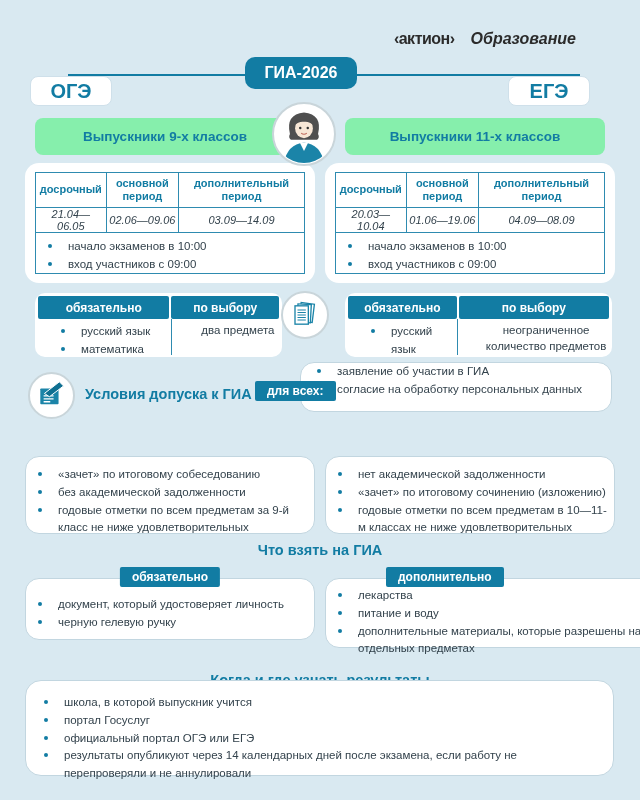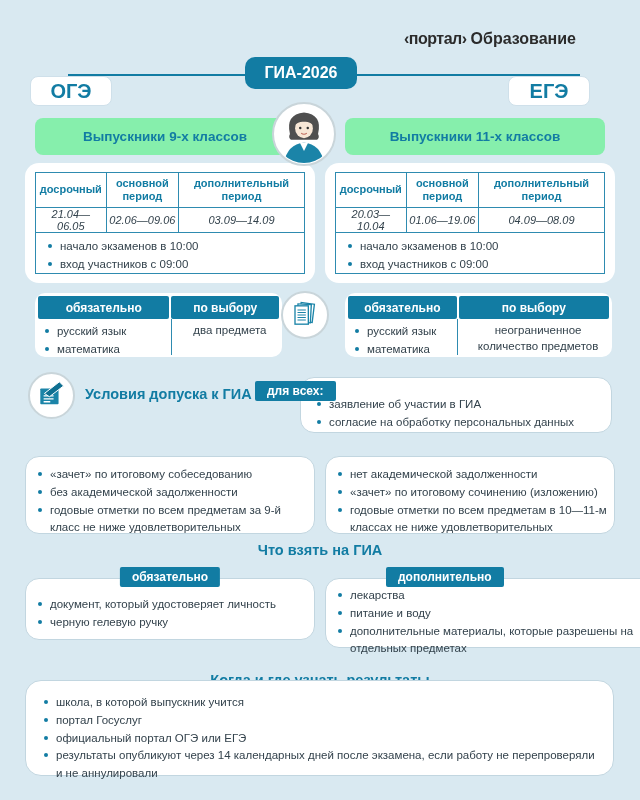--- a/index.html
+++ b/index.html
@@ -12,21 +12,21 @@
     --circle-border:#c9d5da;
   }
   *{margin:0;padding:0;box-sizing:border-box;}
   html,body{background:var(--bg);}
   body{font-family:"Liberation Sans","DejaVu Sans",sans-serif;}
   .page{position:relative;width:640px;height:800px;background:var(--bg);overflow:hidden;}
 
   
   .logo{position:absolute;top:30px;right:64px;font-size:16px;color:#2b2b2b;white-space:nowrap;}
   .logo .b{font-weight:bold;letter-spacing:-.5px;}
-  .logo .i{font-weight:600;margin-left:4px;}
+  .logo .i{font-style:italic;font-weight:600;margin-left:16px;}
 
   
   .band-line{position:absolute;left:68px;right:60px;top:74px;height:2px;background:var(--accent);}
   .exam-box{position:absolute;top:76px;width:82px;height:30px;background:#fff;border:1px solid #cfe0ea;
     border-radius:8px;display:flex;align-items:center;justify-content:center;color:var(--accent);
     font-weight:bold;font-size:20px;z-index:2;}
   .exam-left{left:30px;}
   .exam-right{left:508px;}
   .gia-btn{position:absolute;left:301px;top:57px;transform:translateX(-50%);height:32px;min-width:112px;
     background:var(--accent);color:#fff;border:none;border-radius:10px;font-weight:bold;font-size:16px;
@@ -53,43 +53,43 @@
   .srow{display:flex;border-bottom:1px solid var(--tb);align-items:flex-end;}
   .scell{display:flex;align-items:center;justify-content:center;text-align:center;padding:2px;}
   .scell + .scell{border-left:1px solid var(--tb);}
   .c1{width:26%;} .c2{width:27%;} .c3{width:47%;}
   .shead .scell{height:34px;color:var(--accent);font-weight:bold;font-size:11px;line-height:1.2;}
   .sdates .scell{height:24px;font-size:11px;color:var(--text);font-style:italic;}
   .snotes{padding:5px 4px 4px 12px;}
 
   
   ul.blist{list-style:none;}
-  ul.blist li{display:flex;gap:8px;font-size:11.5px;color:var(--text);line-height:1.55;}
+  ul.blist li{display:flex;gap:16px;font-size:11.5px;color:var(--text);line-height:1.55;}
   .dot{width:4px;height:4px;border-radius:50%;background:var(--accent);margin-top:6px;flex:none;}
 
   
   .subj-card{position:absolute;top:293px;height:64px;background:#fff;border-radius:10px;}
   .subj-left{left:35px;width:247px;}
   .subj-right{left:345px;width:267px;}
   .subj-head{display:flex;gap:2px;padding:3px 3px 0;}
   .subj-cell{background:var(--accent);color:#fff;font-weight:bold;font-size:12px;height:23px;
     display:flex;align-items:center;justify-content:center;border-radius:2px;}
   .subj-body{display:flex;height:36px;}
   .subj-left .w1{width:55%;} .subj-left .w2{width:45%;}
   .subj-right .w1{width:42%;} .subj-right .w2{width:58%;}
-  .subj-body .col{padding:4px 4px 0 10px;}
+  .subj-body .col{padding:4px 4px 0 26px;}
   .subj-body .col + .col{border-left:1px solid var(--tb);}
   .choice-txt{font-size:11.5px;color:var(--text);text-align:center;padding-top:5px;line-height:1.35;}
 
   
   .cond-title{position:absolute;left:85px;top:386px;color:var(--accent);font-weight:bold;font-size:14.5px;}
   .tag{background:var(--accent);color:#fff;font-weight:bold;font-size:12px;padding:3px 12px;border-radius:2px;white-space:nowrap;}
   .cond-tag{position:absolute;left:255px;top:381px;z-index:5;}
-  .cond-card{position:absolute;left:300px;top:377px;width:312px;height:56px;background:#fff;
-    border:1px solid var(--card-border);border-radius:14px;padding:18px 8px 0 16px;}
+  .cond-card{position:absolute;left:300px;top:362px;width:312px;height:50px;background:#fff;
+    border:1px solid var(--card-border);border-radius:14px;padding:0 8px 0 16px;}
 
   
   .adm-card{position:absolute;top:456px;width:290px;height:78px;background:#fff;border:1px solid var(--card-border);
     border-radius:14px;padding:9px 6px 0 12px;}
   .adm-left{left:25px;} .adm-right{left:325px;}
 
   
   .sec-title{position:absolute;left:0;width:640px;text-align:center;color:var(--accent);font-weight:bold;font-size:14.5px;}
   .take-title{top:542px;}
   .take-card{position:absolute;top:578px;background:#fff;border:1px solid var(--card-border);border-radius:14px;}
@@ -103,21 +103,21 @@
   .res-title{top:672px;}
   .res-card{position:absolute;left:25px;top:680px;width:589px;height:96px;background:#fff;
     border:1px solid var(--card-border);border-radius:16px;padding:13px 16px 0 18px;}
 </style>
 </head>
 <body>
 
 <div class="page">
 
   <div class="logo">
-    <span class="b">‹портал›</span><span class="i">Образование</span>
+    <span class="b">‹актион›</span><span class="i">Образование</span>
   </div>
 
   <div class="band-line"></div>
   <div class="exam-box exam-right">ЕГЭ</div>
   <div class="exam-box exam-left">ОГЭ</div>
   <button class="gia-btn">ГИА-2026</button>
 
   <div class="icon-circle avatar">
     <svg width="60" height="60" viewBox="0 0 64 64">
       <clipPath id="cc">

